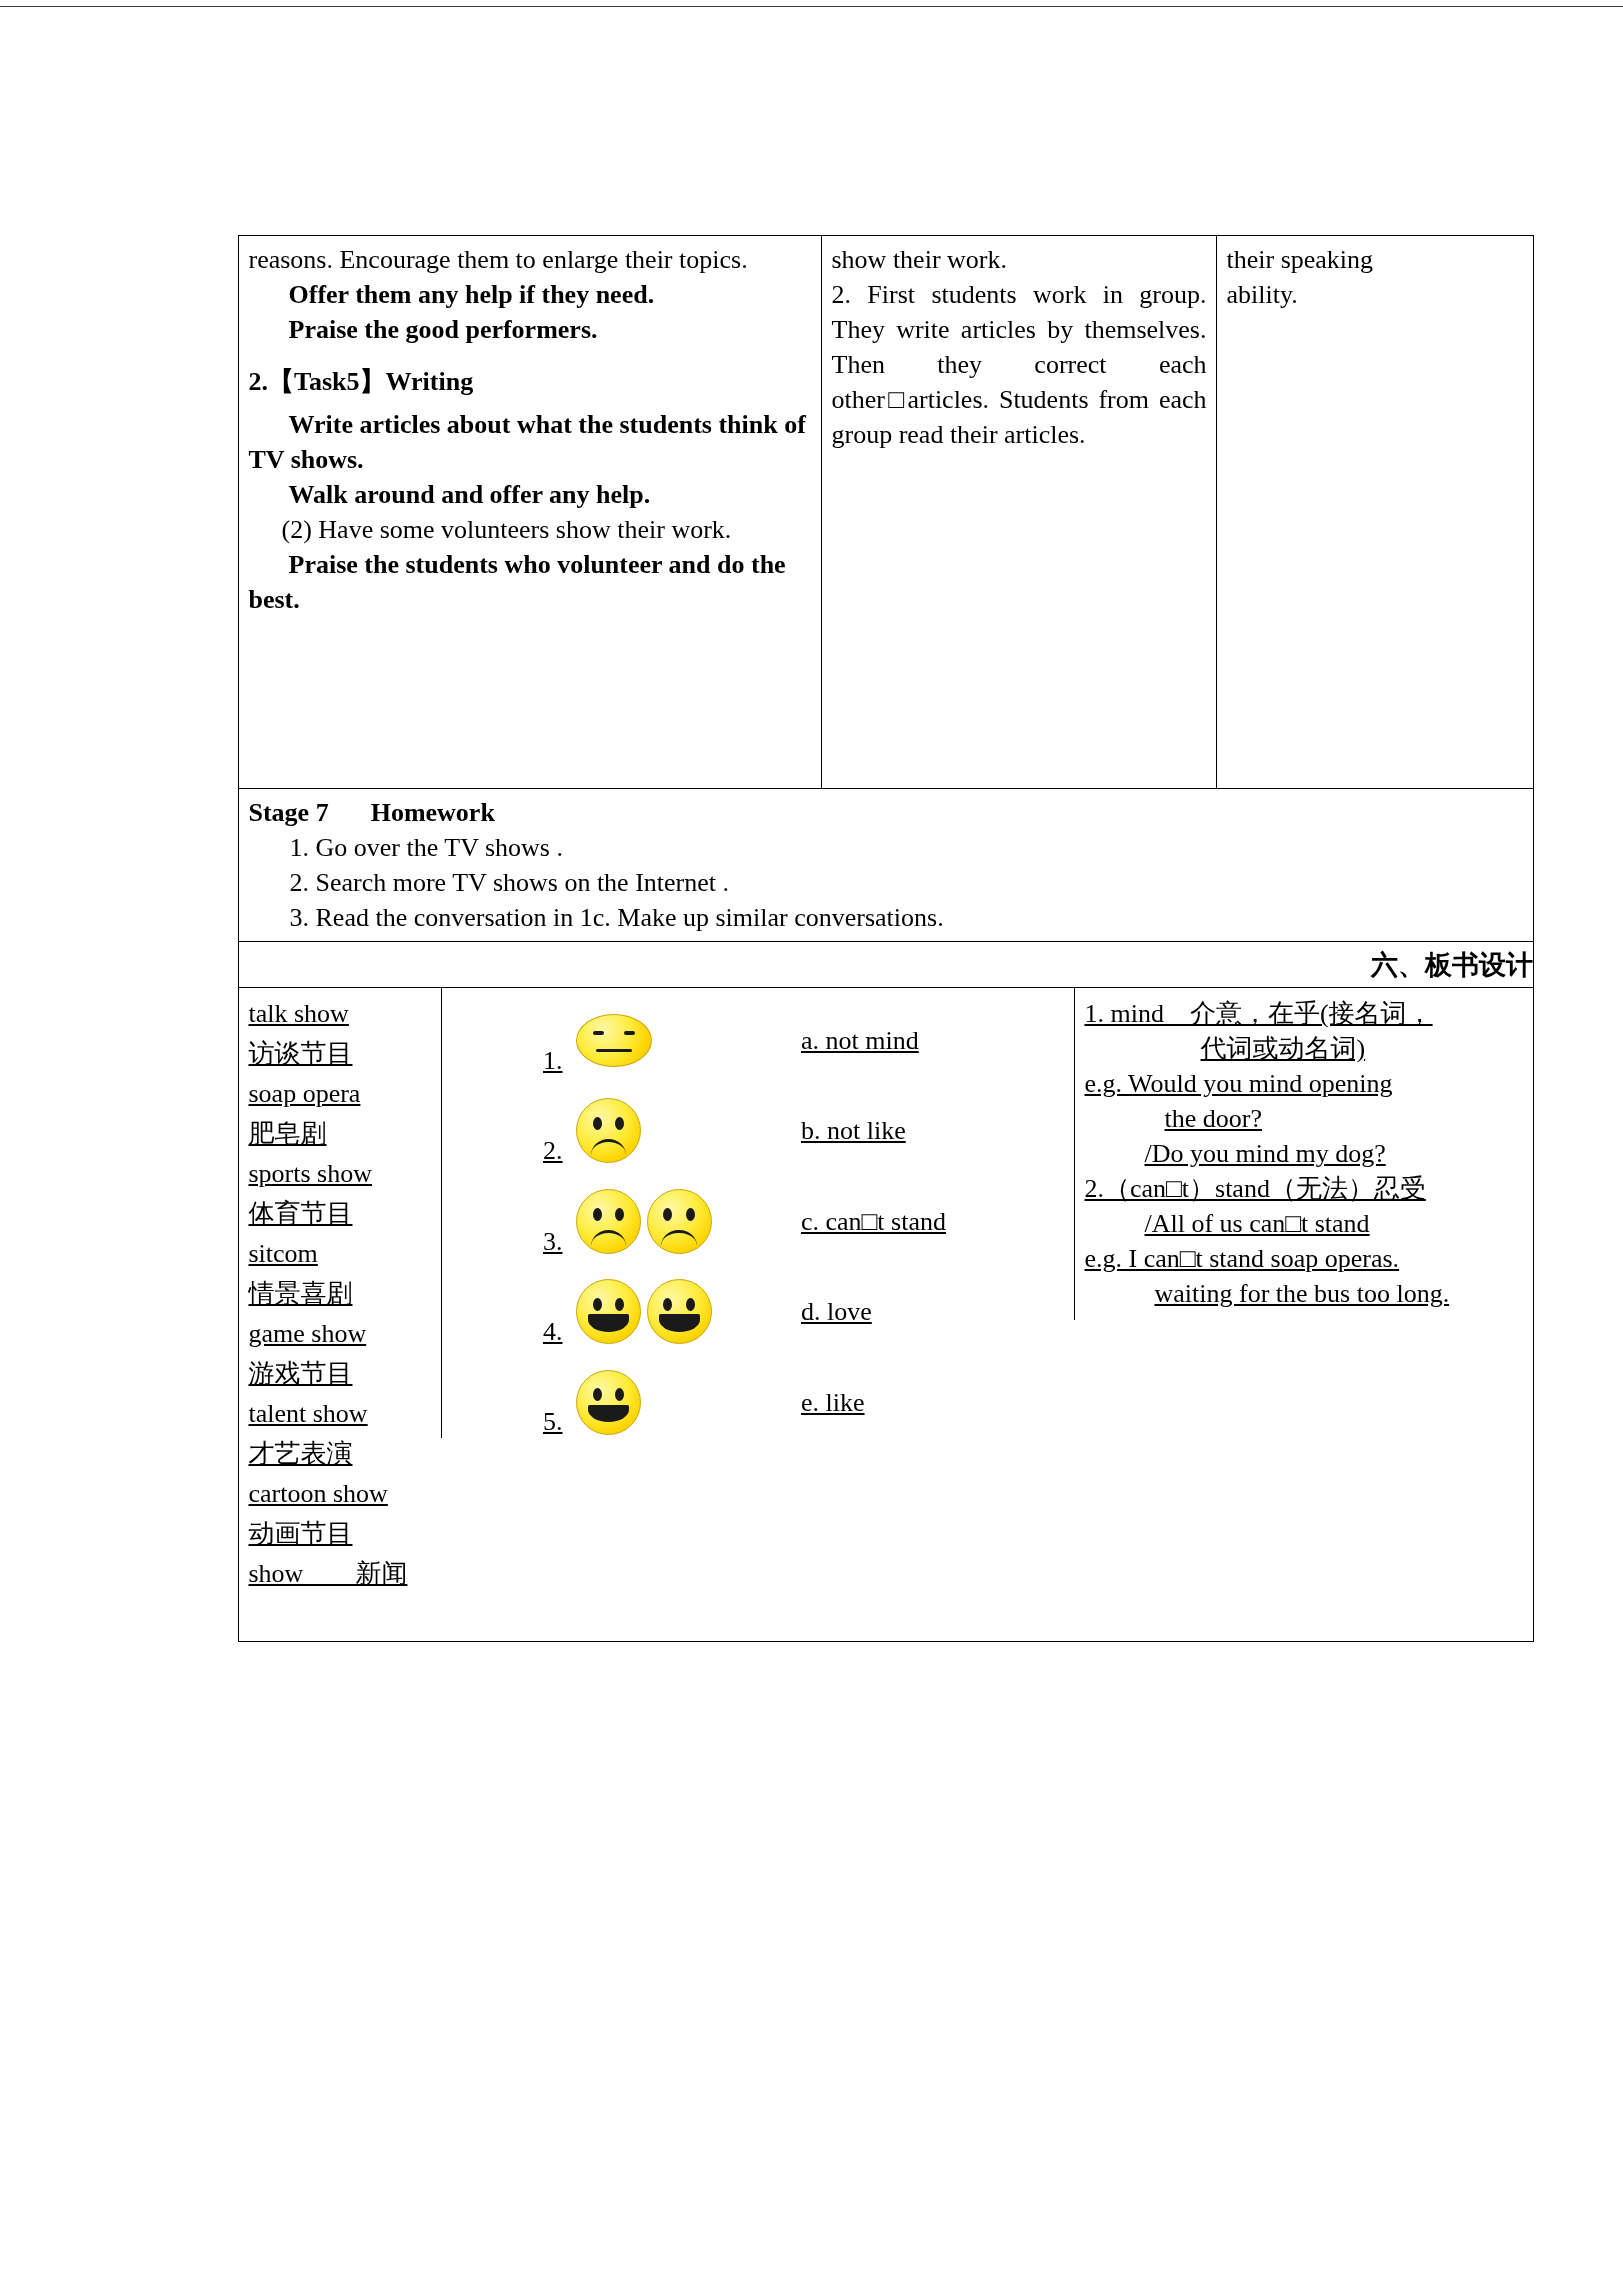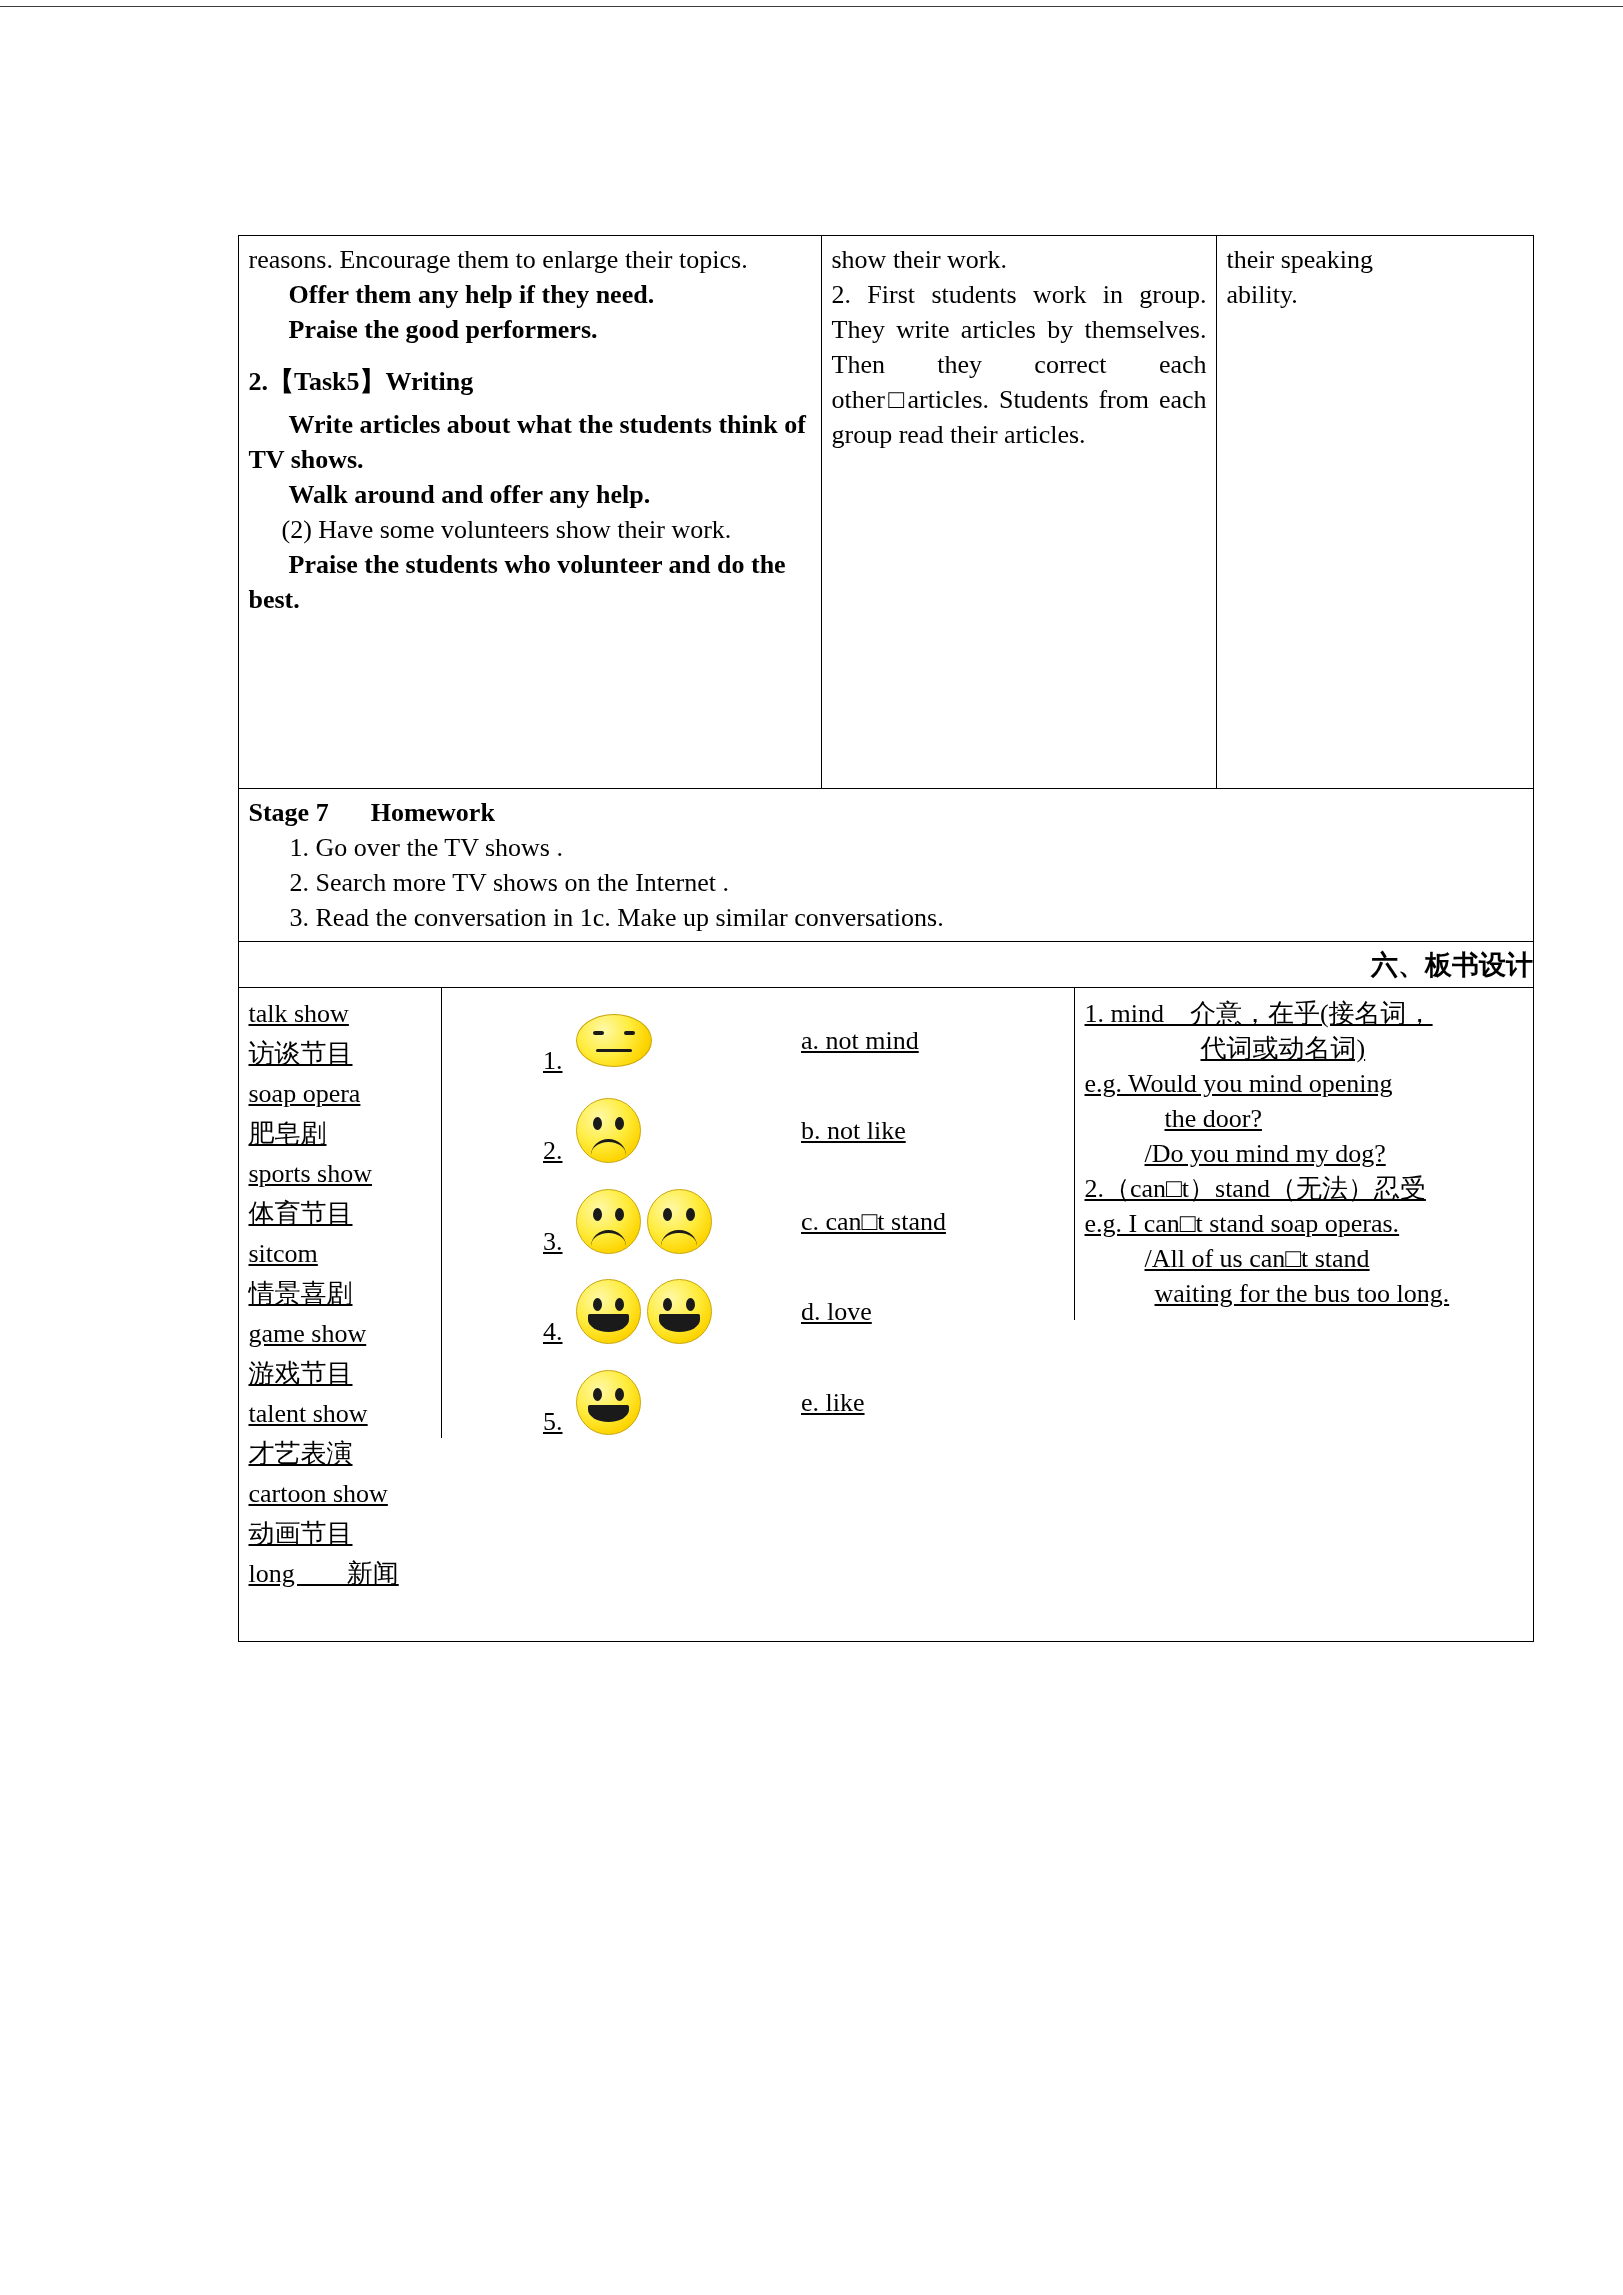--- a/index.html
+++ b/index.html
@@ -149,21 +149,21 @@
       <div class="vocab-line">sports show</div>
       <div class="vocab-line">体育节目</div>
       <div class="vocab-line">sitcom</div>
       <div class="vocab-line">情景喜剧</div>
       <div class="vocab-line">game show</div>
       <div class="vocab-line">游戏节目</div>
       <div class="vocab-line">talent show</div>
       <div class="vocab-line">才艺表演</div>
       <div class="vocab-line">cartoon show</div>
       <div class="vocab-line">动画节目</div>
-      <div class="vocab-line">long　　新闻</div>
+      <div class="vocab-line">show　　新闻</div>
     </div>
 
     <div class="cell b2">
       <div class="match-row">
         <span class="match-num">1.</span>
         <span class="match-faces">
             <span class="face neutral-face">
               <i class="eye l"></i>
               <i class="eye r"></i>
               <i class="mouth"></i>
@@ -227,20 +227,20 @@
       </div>
     </div>
 
     <div class="cell b3">
       <div class="gram-line">1. mind　介意，在乎(接名词，</div>
       <div class="gram-line ind-c">代词或动名词)</div>
       <div class="gram-line">e.g. Would you mind opening</div>
       <div class="gram-line ind-b">the door?</div>
       <div class="gram-line ind-a">/Do you mind my dog?</div>
       <div class="gram-line">2.（can□t）stand（无法）忍受</div>
+      <div class="gram-line ind-a">/All of us can□t stand</div>
       <div class="gram-line">e.g. I can□t stand soap operas.</div>
-      <div class="gram-line ind-a">/All of us can□t stand</div>
       <div class="gram-line ind-a2">waiting for the bus too long.</div>
     </div>
   </div>
 
 </div>
 
 
 </body></html>

